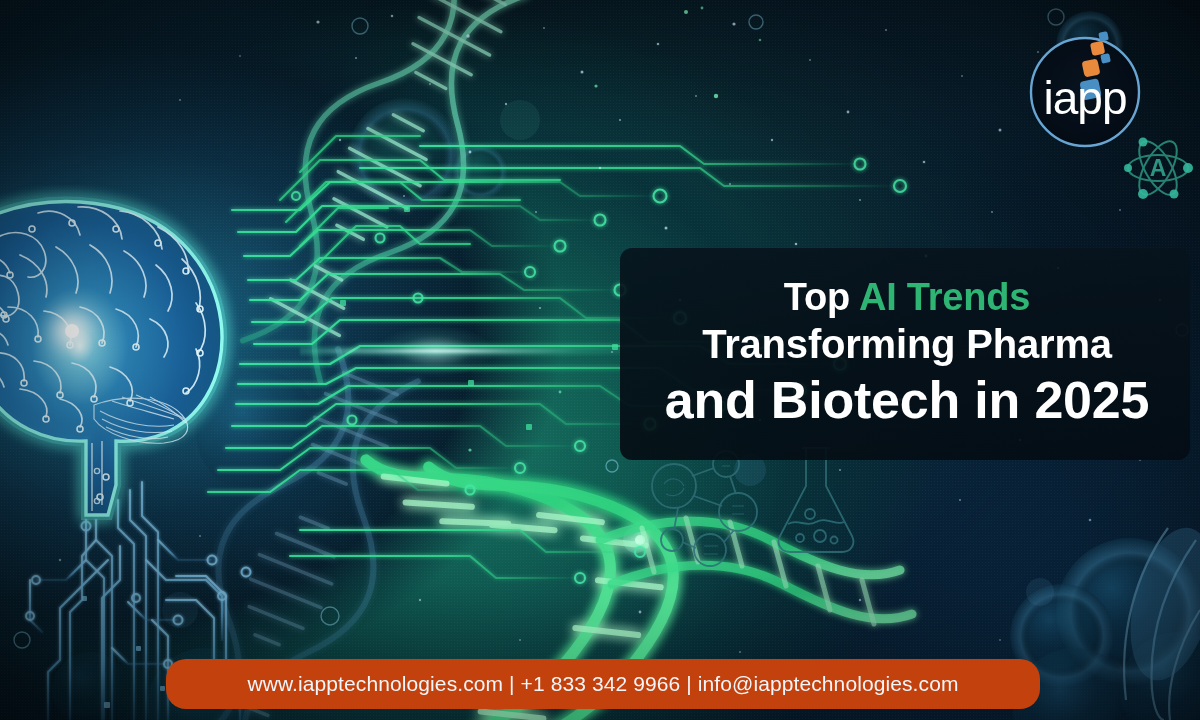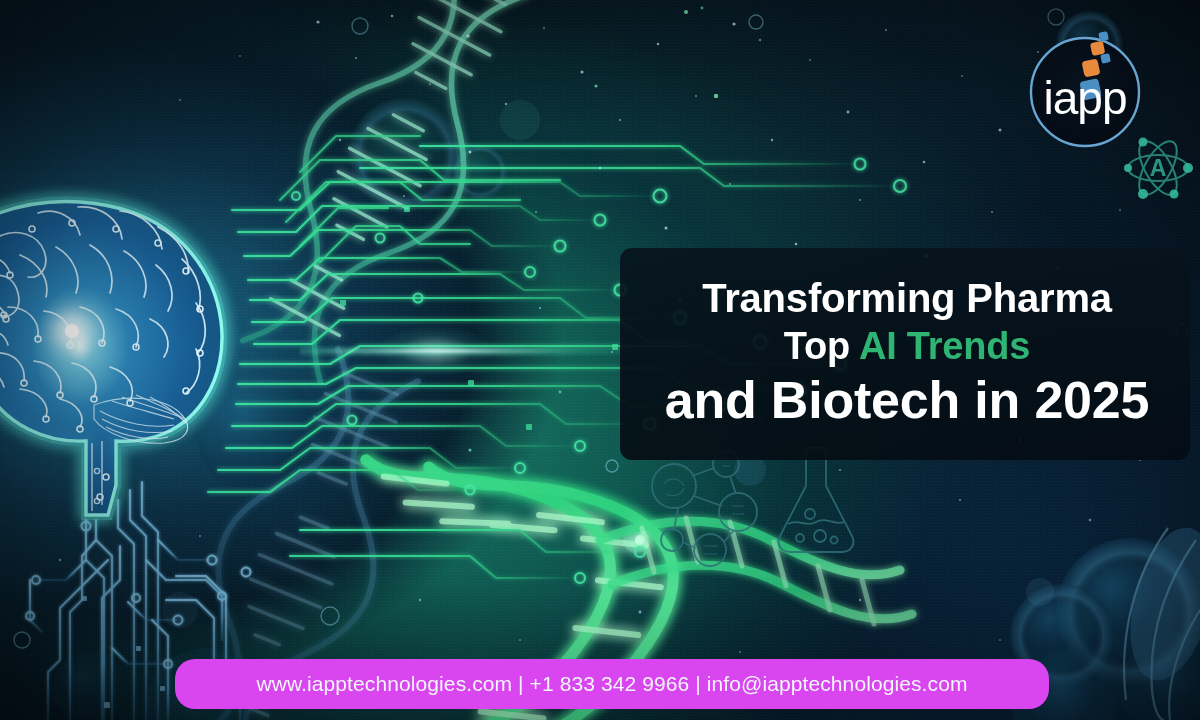--- a/index.html
+++ b/index.html
@@ -101,23 +101,23 @@
     white-space:nowrap;
   }
   #title-line-1 { font-size:38px; }
   #title-line-2 { font-size:40px; }
   #title-line-3 { font-size:52px; }
   .accent { color:#2fb573; }
 
   
   #footer-bar {
     position:absolute;
-    left:175px; top:659px; width:874px; height:50px;
+    left:166px; top:659px; width:874px; height:50px;
     border-radius:20px;
-    background:#d946ef;
+    background:#c2410c;
     display:flex; align-items:center; justify-content:center;
   }
   #footer-text {
     color:#f2f6fa;
     font-size:21px;
     letter-spacing:.1px;
     white-space:nowrap;
   }
 </style>
 </head>
@@ -728,22 +728,22 @@
         <circle cx="31" cy="20" r="4.5"></circle>
         <circle cx="31" cy="72" r="5"></circle>
         <circle cx="16" cy="46" r="4"></circle>
         <circle cx="62" cy="72" r="4.5"></circle>
       </g>
       <text x="46" y="54" text-anchor="middle" font-family="Liberation Sans, sans-serif" font-size="23" font-weight="bold" fill="#2f9d88" opacity=".95">A</text>
     </svg>
   </div>
 
   <div id="title-panel">
+    <div class="title-line" id="title-line-1"><span>Top </span><span class="accent">AI Trends</span></div>
     <div class="title-line" id="title-line-2">Transforming Pharma</div>
-    <div class="title-line" id="title-line-1"><span>Top </span><span class="accent">AI Trends</span></div>
     <div class="title-line" id="title-line-3">and Biotech in 2025</div>
   </div>
 
   <div id="footer-bar">
     <div id="footer-text">www.iapptechnologies.com | +1 833 342 9966 | info@iapptechnologies.com</div>
   </div>
 
 </div>
 
 </body></html>

